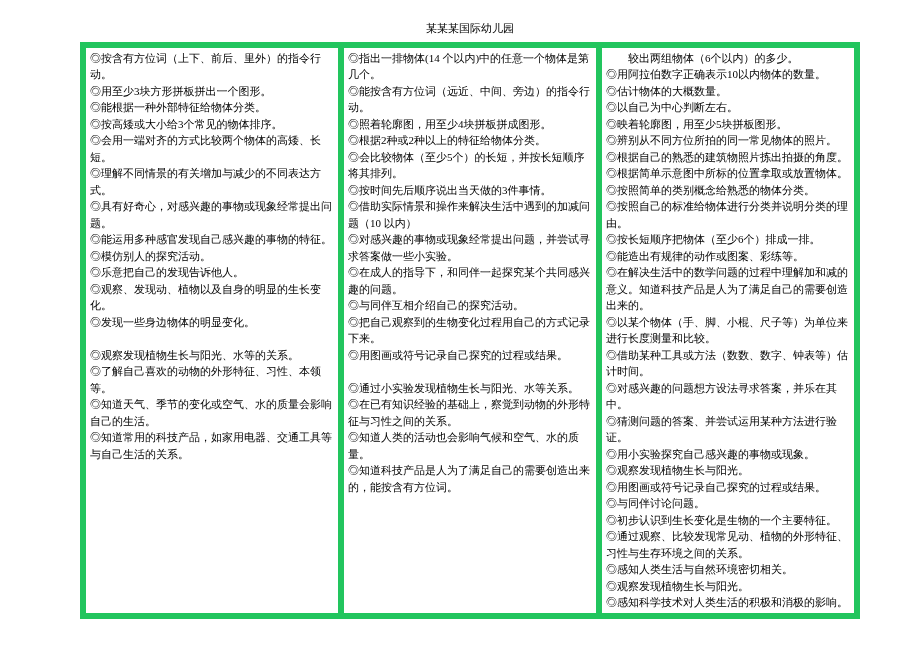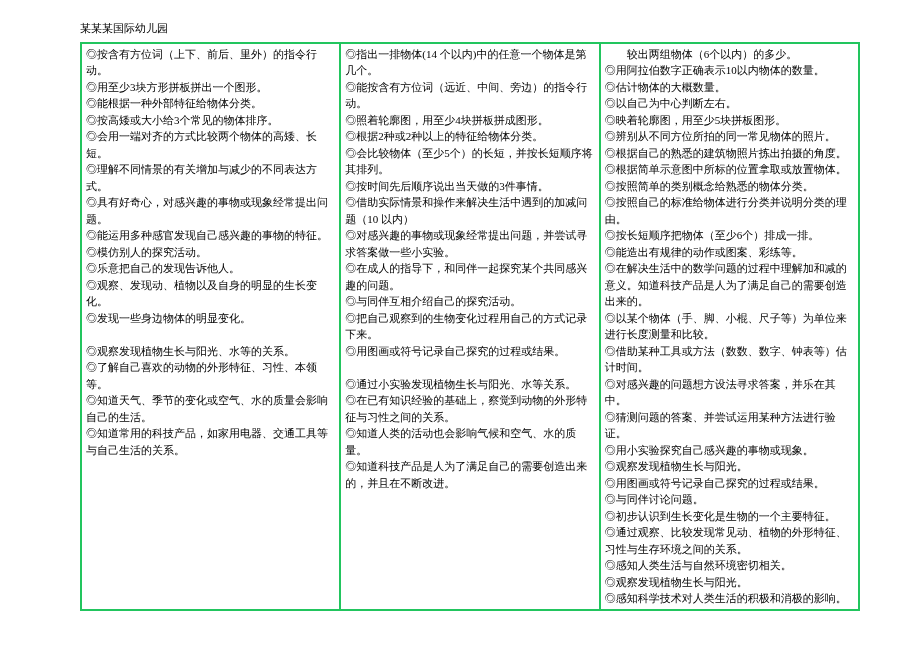--- a/index.html
+++ b/index.html
@@ -10,31 +10,31 @@
     body {
       font-family: "SimSun", "宋体", serif;
       font-size: 11px;
       background: #fff;
       padding: 20px 60px 20px 80px;
       width: 920px;
       line-height: 1.5;
       color: #000;
     }
     .header {
-      text-align: left;
+      text-align: center;
       font-size: 11px;
       margin-bottom: 5px;
     }
     .main-table {
       width: 100%;
       border-collapse: collapse;
       margin-bottom: 80px;
     }
     .main-table td {
-      border: 2px solid #22c55e;
+      border: 6px solid #22c55e;
       vertical-align: top;
       padding: 2px 4px;
       width: 33.33%;
     }
     .item-list {
       list-style: none;
     }
     .item-list li {
       position: relative;
       padding-left: 0;
@@ -84,21 +84,21 @@
             <li>◎借助实际情景和操作来解决生活中遇到的加减问题（10 以内）</li>
             <li>◎对感兴趣的事物或现象经常提出问题，并尝试寻求答案做一些小实验。</li>
             <li>◎在成人的指导下，和同伴一起探究某个共同感兴趣的问题。</li>
             <li>◎与同伴互相介绍自己的探究活动。</li>
             <li>◎把自己观察到的生物变化过程用自己的方式记录下来。</li>
             <li>◎用图画或符号记录自己探究的过程或结果。</li>
             <li>&nbsp;</li>
             <li>◎通过小实验发现植物生长与阳光、水等关系。</li>
             <li>◎在已有知识经验的基础上，察觉到动物的外形特征与习性之间的关系。</li>
             <li>◎知道人类的活动也会影响气候和空气、水的质量。</li>
-            <li>◎知道科技产品是人为了满足自己的需要创造出来的，并且在不断改进。</li>
+            <li>◎知道科技产品是人为了满足自己的需要创造出来的，能按含有方位词。</li>
           </ul>
     </td>
     <td>
       <ul class="item-list" id="col2">
             <li>　　较出两组物体（6个以内）的多少。</li>
             <li>◎用阿拉伯数字正确表示10以内物体的数量。</li>
             <li>◎估计物体的大概数量。</li>
             <li>◎以自己为中心判断左右。</li>
             <li>◎映着轮廓图，用至少5块拼板图形。</li>
             <li>◎辨别从不同方位所拍的同一常见物体的照片。</li>

